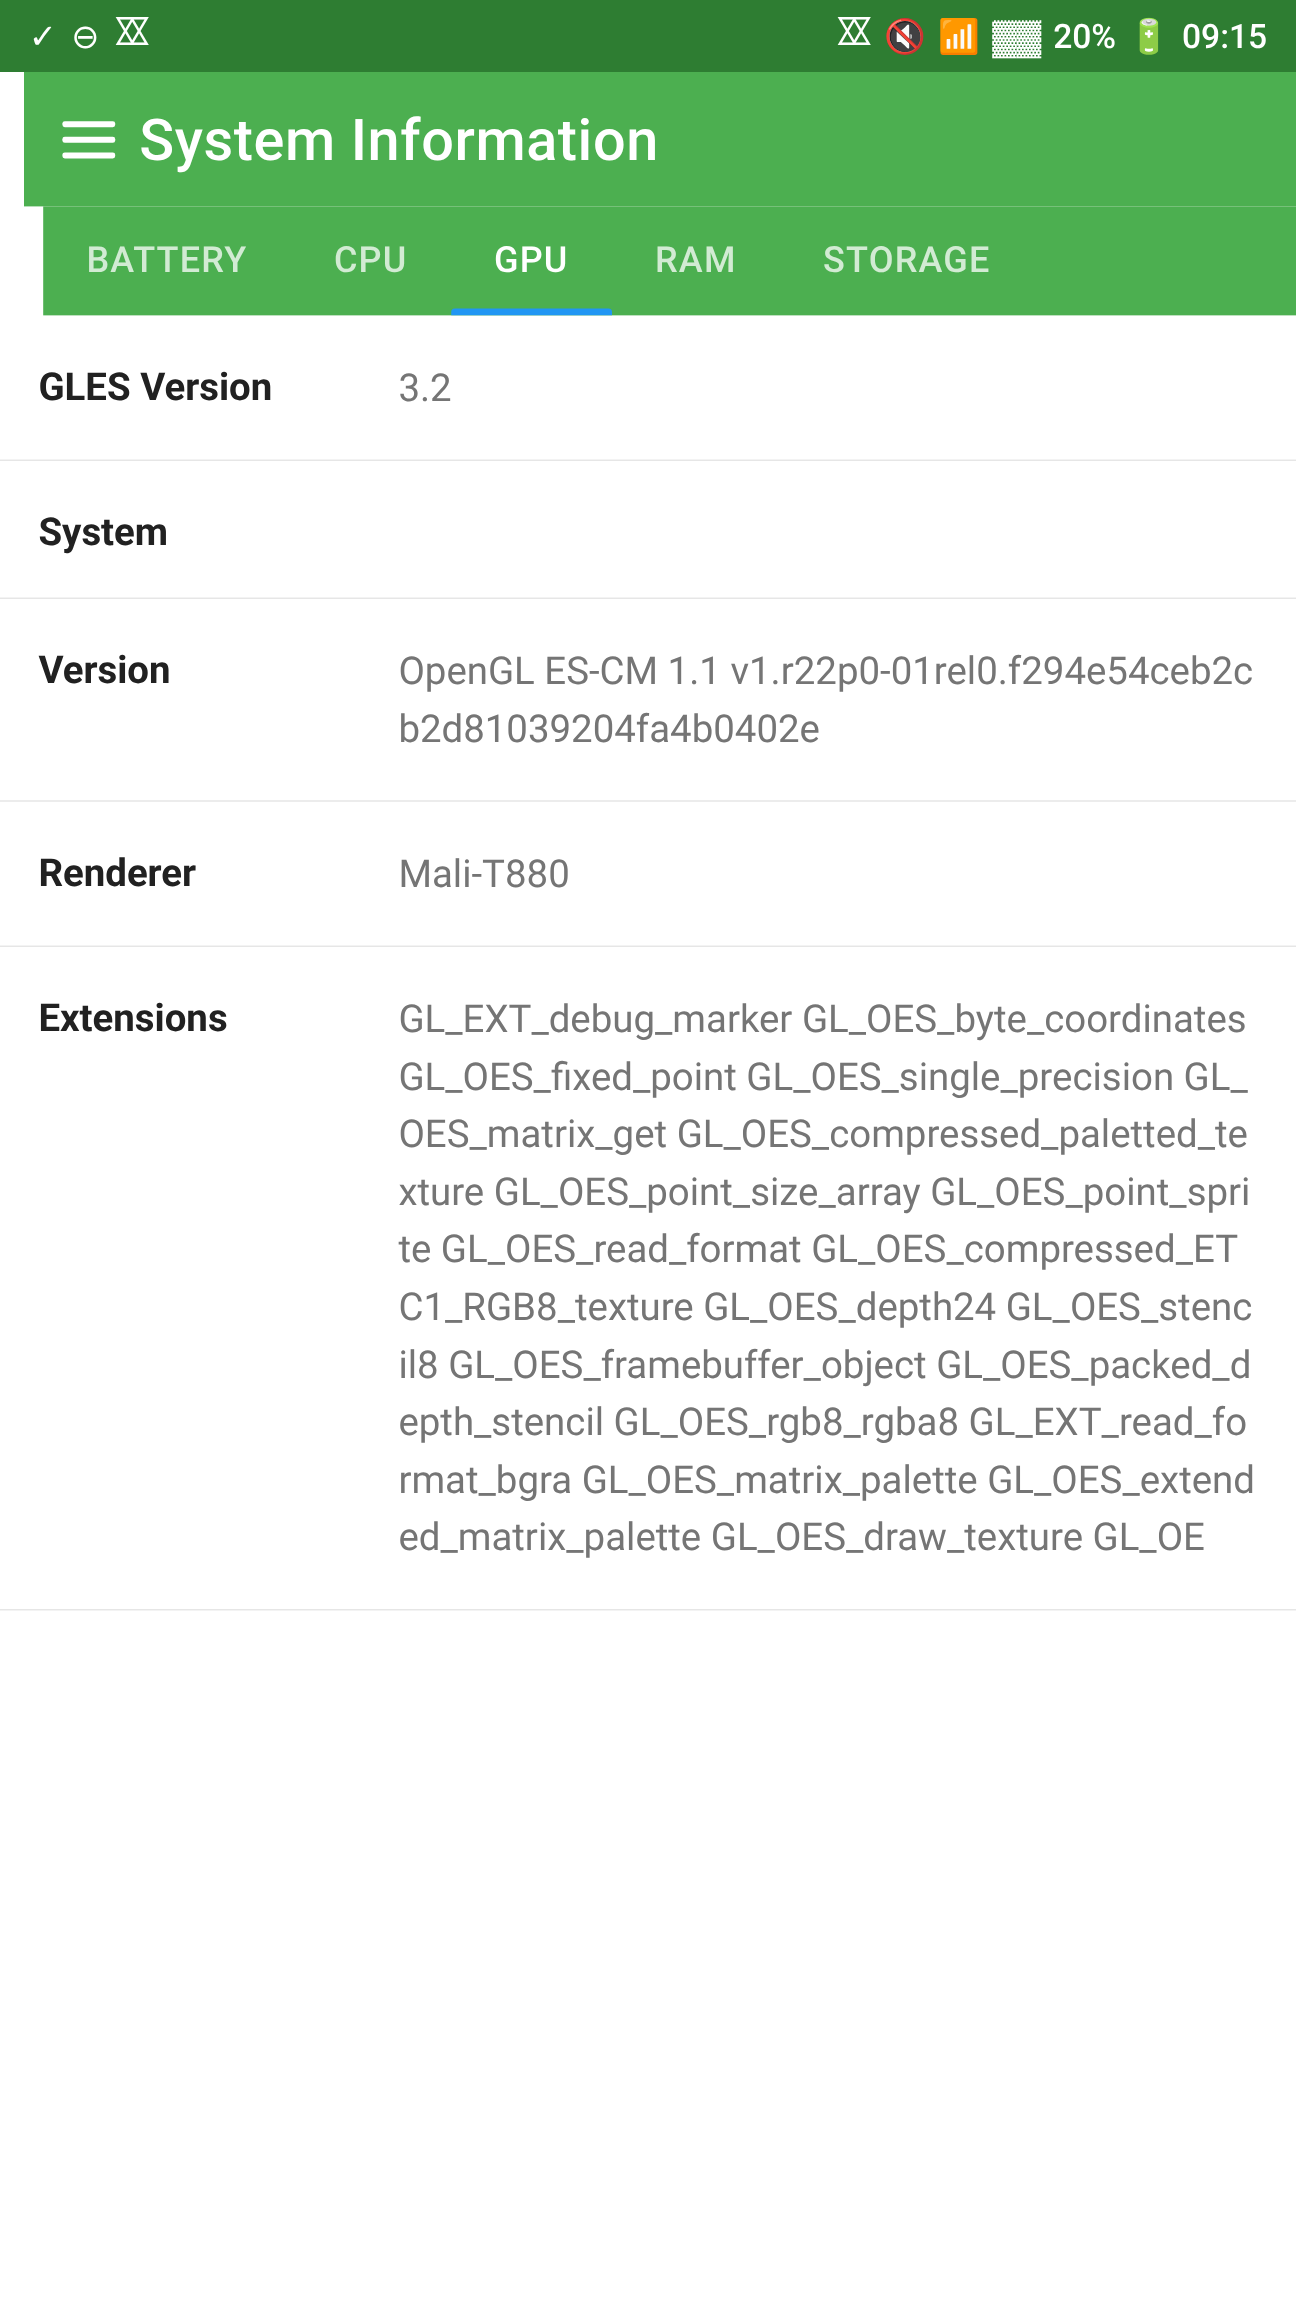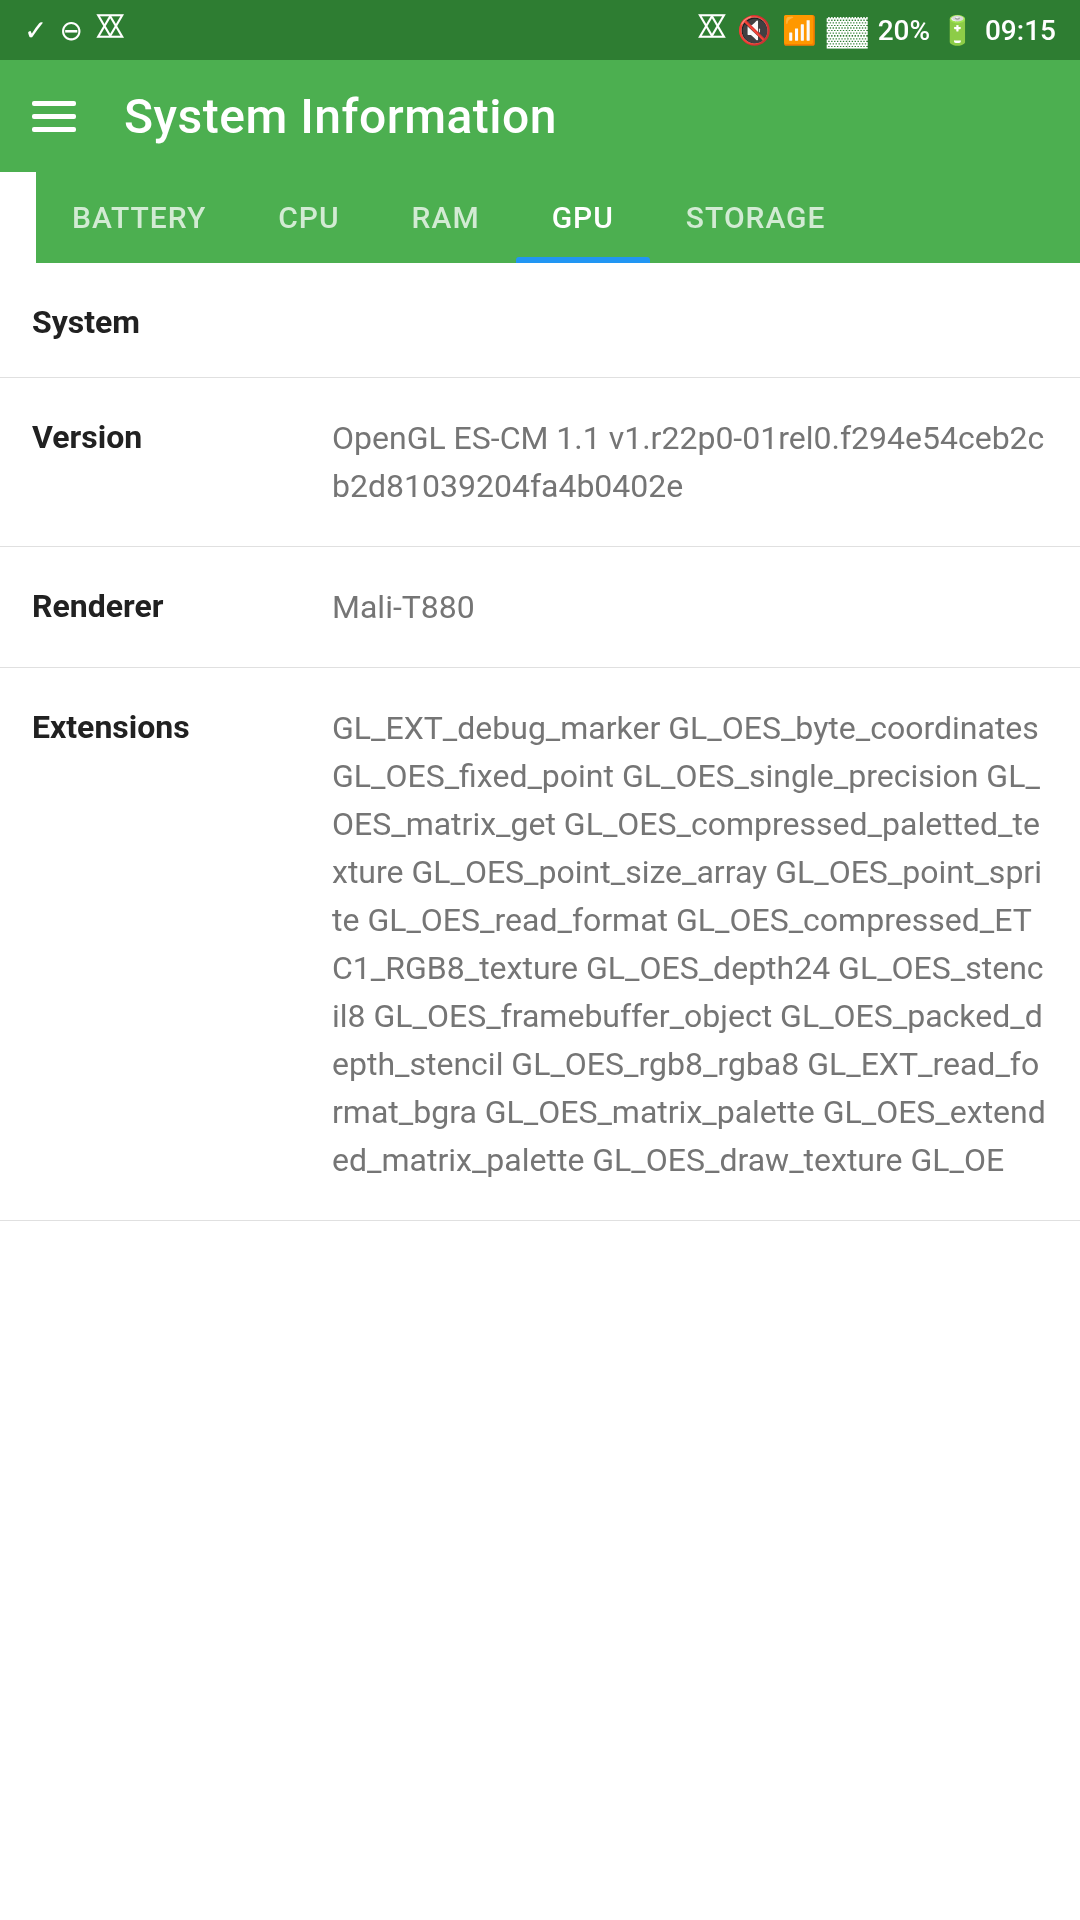--- a/index.html
+++ b/index.html
@@ -39,21 +39,22 @@
       font-weight: 500;
     }
 
     
     .toolbar {
       background: #4caf50;
       height: 112px;
       display: flex;
       align-items: center;
       padding: 0 32px;
-      gap: 48px;
+      gap: 20px;
+      margin-left: 20px;
     }
 
     .hamburger-icon {
       color: #fff;
       font-size: 44px;
       cursor: pointer;
       line-height: 1;
       display: flex;
       flex-direction: column;
       gap: 8px;
@@ -168,27 +169,31 @@
     <span></span>
     <span></span>
     <span></span>
   </div>
   <span class="toolbar-title">System Information</span>
 </div>
 
 <div class="tab-bar">
   <div class="tab-item">BATTERY</div>
   <div class="tab-item">CPU</div>
+  <div class="tab-item active">GPU</div>
   <div class="tab-item">RAM</div>
-  <div class="tab-item active">GPU</div>
   <div class="tab-item">STORAGE</div>
 </div>
 
 <div class="content">
 
+  <div class="info-row">
+    <span class="info-label">GLES Version</span>
+    <span class="info-value">3.2</span>
+  </div>
 
   <div class="info-row">
     <span class="info-label">System</span>
   </div>
 
   <div class="info-row">
     <span class="info-label">Version</span>
     <span class="info-value">OpenGL ES-CM 1.1 v1.r22p0-01rel0.f294e54ceb2cb2d81039204fa4b0402e</span>
   </div>
 

